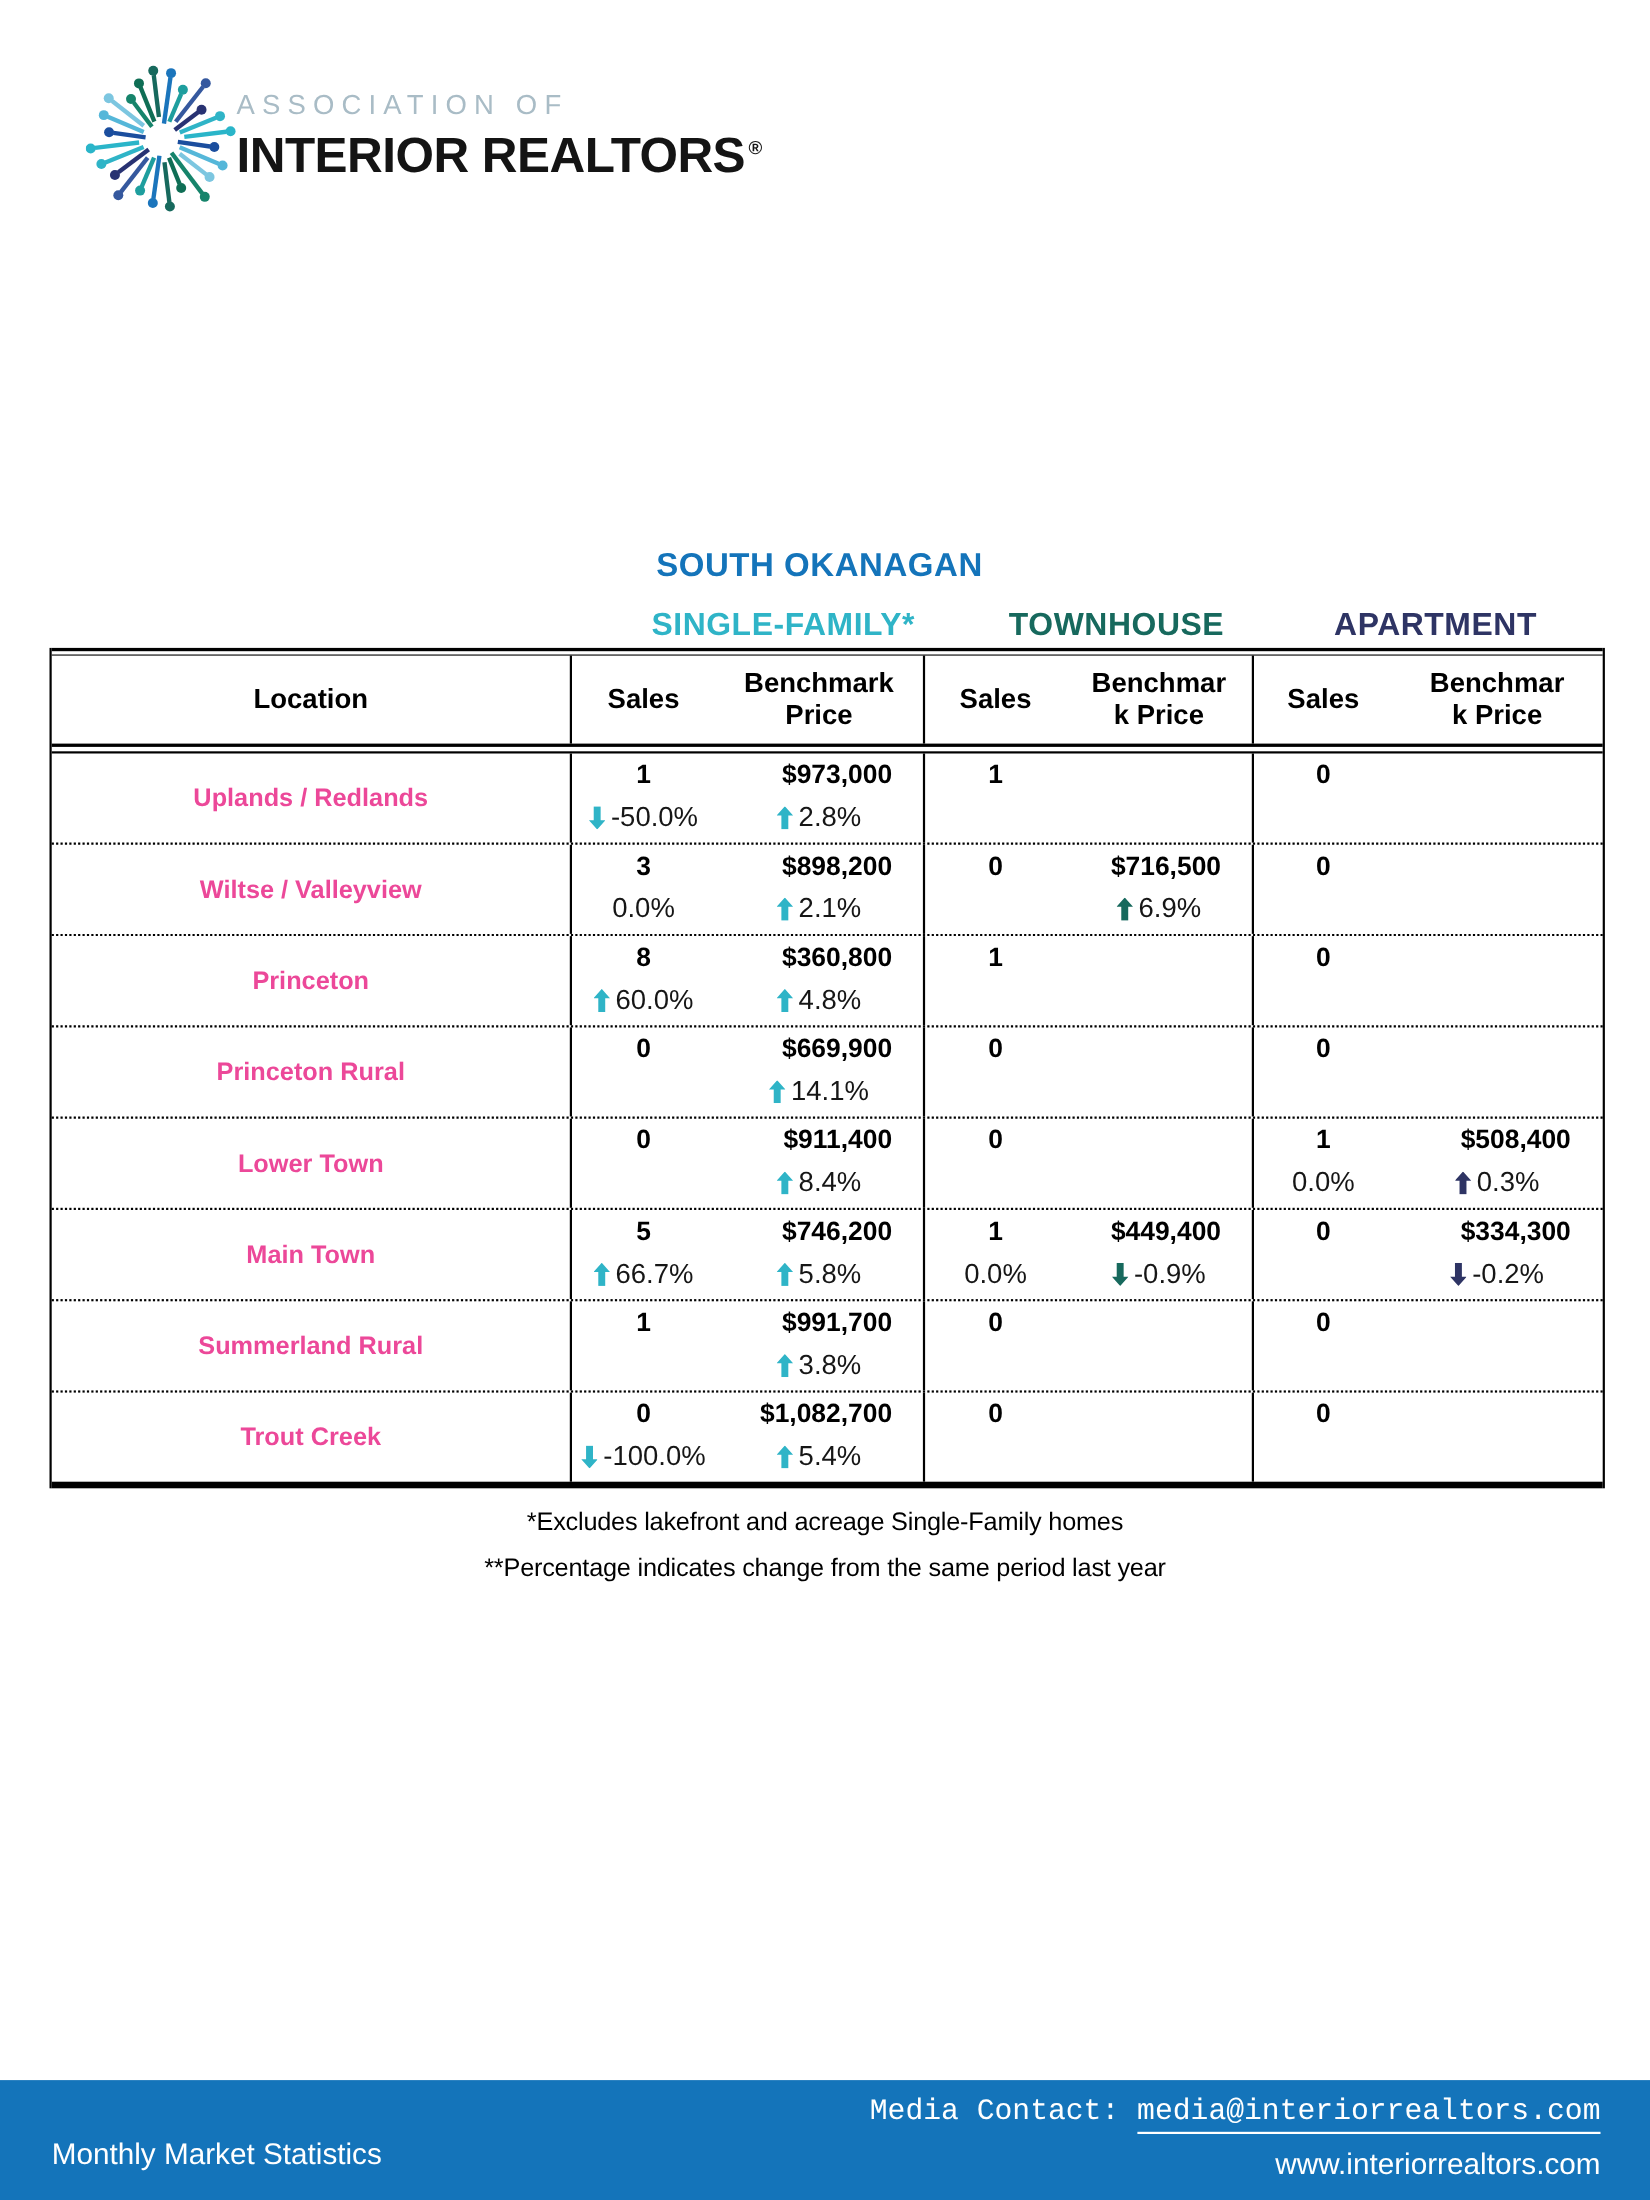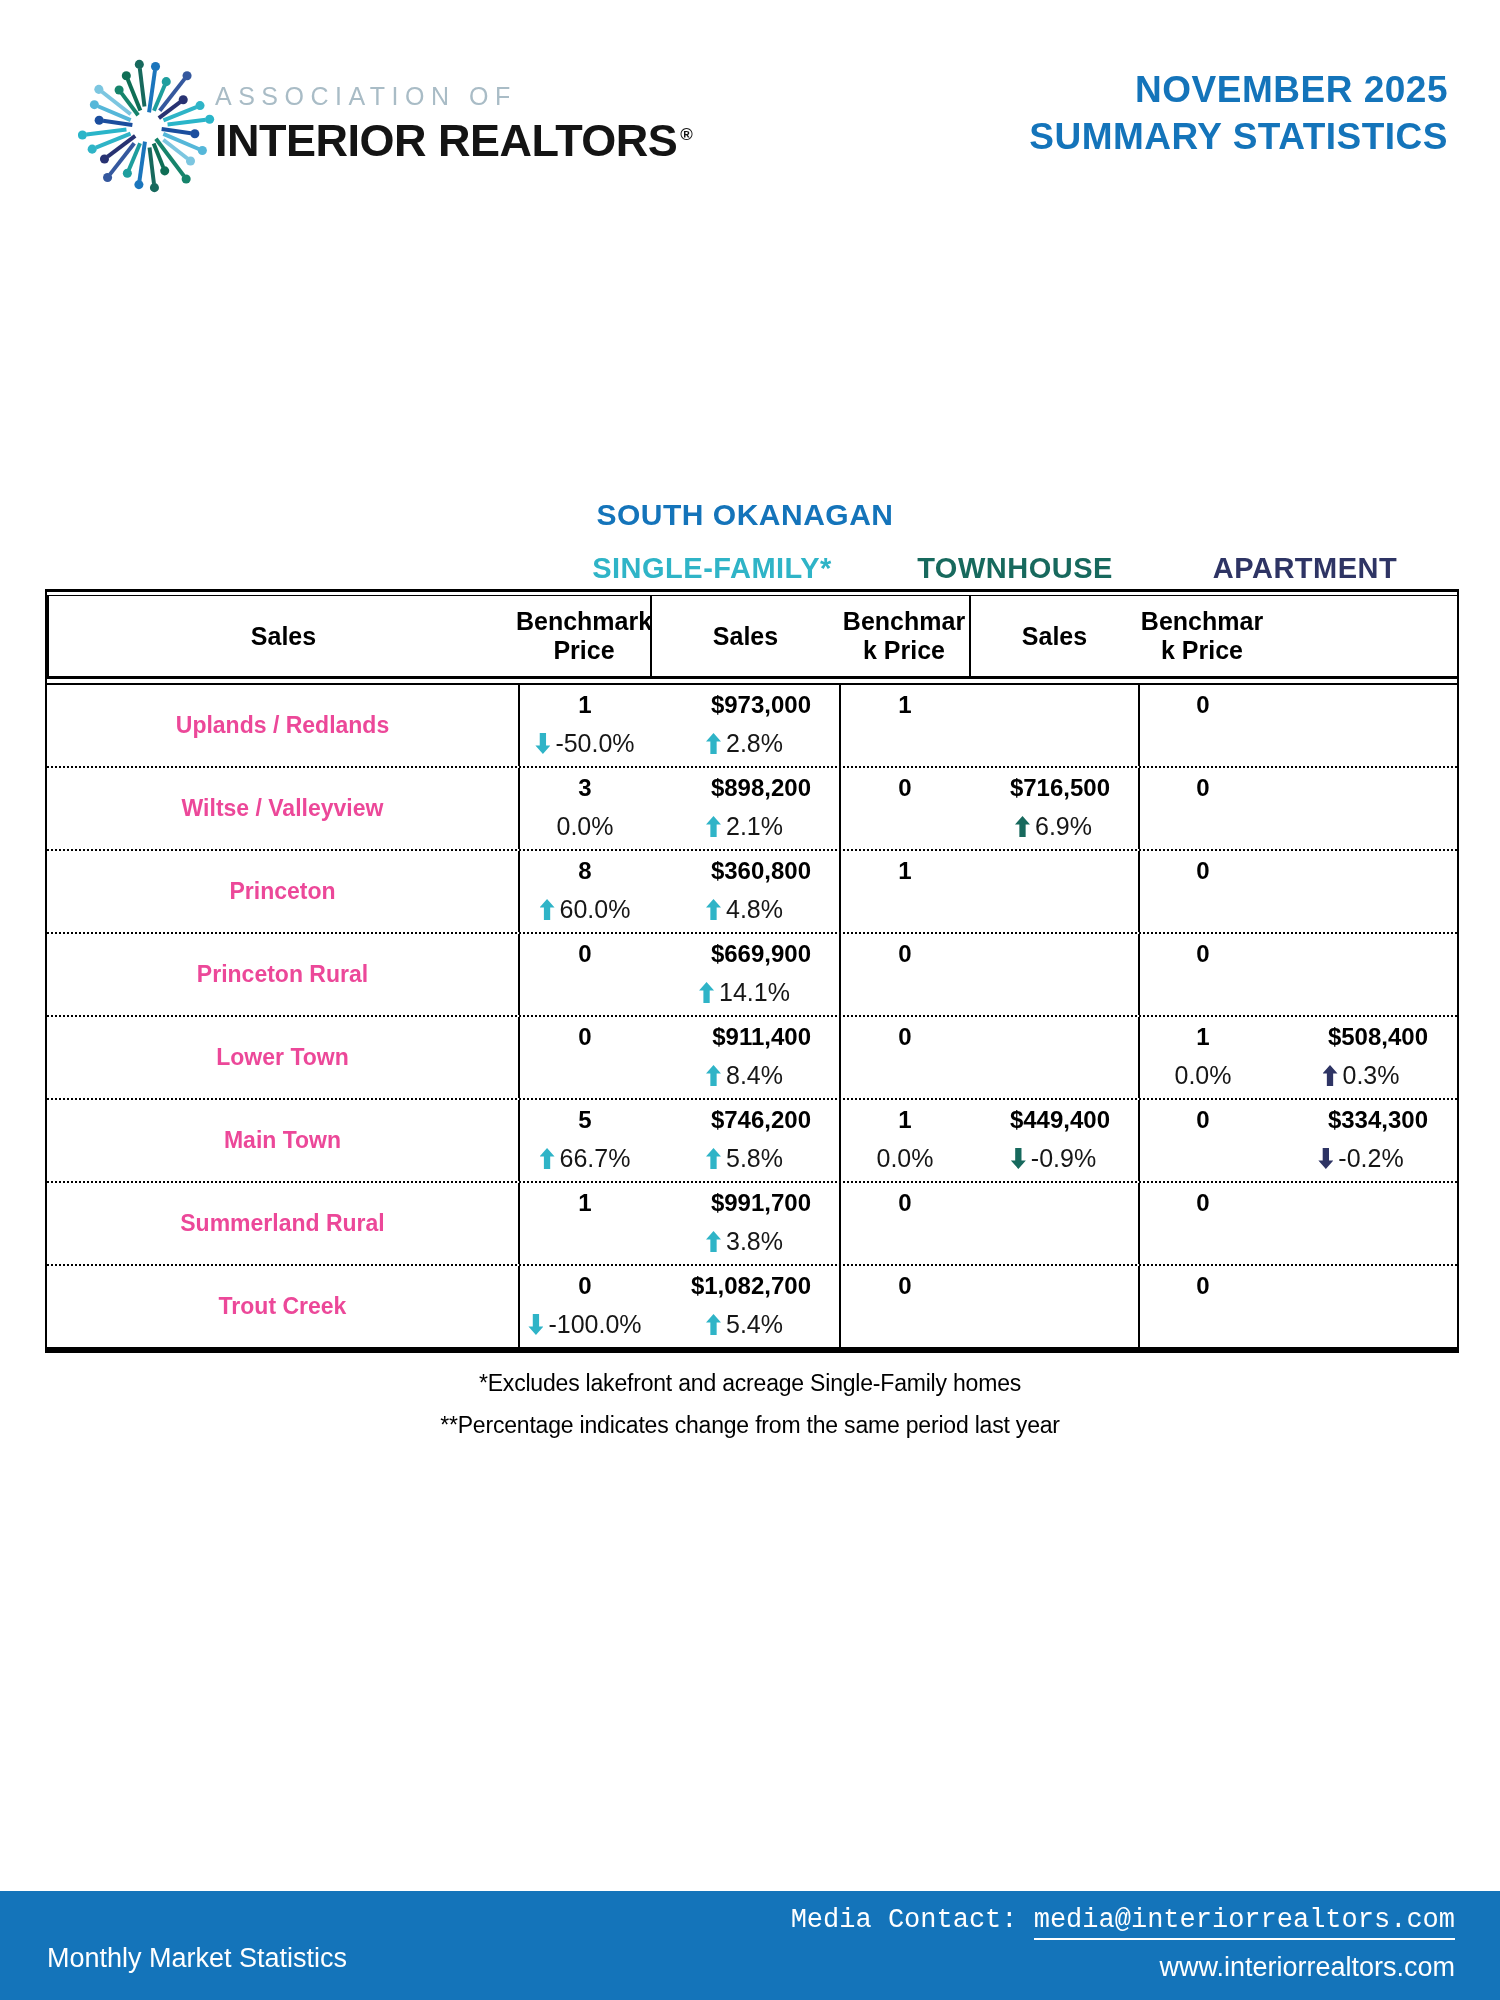--- a/index.html
+++ b/index.html
@@ -153,33 +153,30 @@
       <circle cx="41.71469391185373" cy="32.464131027777235" r="4.6" fill="#16846b"></circle>
       <line x1="63.25708131851358" y1="53.31069061779783" x2="50.520457142372564" y2="21.786439562527057" stroke="#0f6e55" stroke-width="4"></line>
       <circle cx="49.022030768708916" cy="18.07770414425991" r="4.6" fill="#0f6e55"></circle>
       <line x1="67.44074378849191" y1="49.156530815532236" x2="62.68783939569117" y2="10.447230901520676" stroke="#17695d" stroke-width="4"></line>
       <circle cx="62.20036202207058" cy="6.477046294955386" r="4.6" fill="#17695d"></circle>
     </svg>
   <div class="logo-text">
     <div class="logo-line1">ASSOCIATION OF</div>
     <div class="logo-line2"><span>INTERIOR REALTORS</span><span class="reg">®</span></div>
   </div>
-  <div class="title-block">
-    <div>NOVEMBER 2025</div>
-    <div>SUMMARY STATISTICS</div>
-  </div>
 
   <div class="region-title">SOUTH OKANAGAN</div>
   <div class="group-label sf">SINGLE-FAMILY*</div>
   <div class="group-label th">TOWNHOUSE</div>
   <div class="group-label apt">APARTMENT</div>
 
   <div class="stats-table">
     <div class="rule-top"></div>
     <div class="grid header-row">
+      <div class="hcell">Location</div>
       <div class="hcell col-start">Sales</div>
       <div class="hcell">Benchmark
 Price</div>
       <div class="hcell col-start">Sales</div>
       <div class="hcell">Benchmar
 k Price</div>
       <div class="hcell col-start">Sales</div>
       <div class="hcell">Benchmar
 k Price</div>
     </div>

